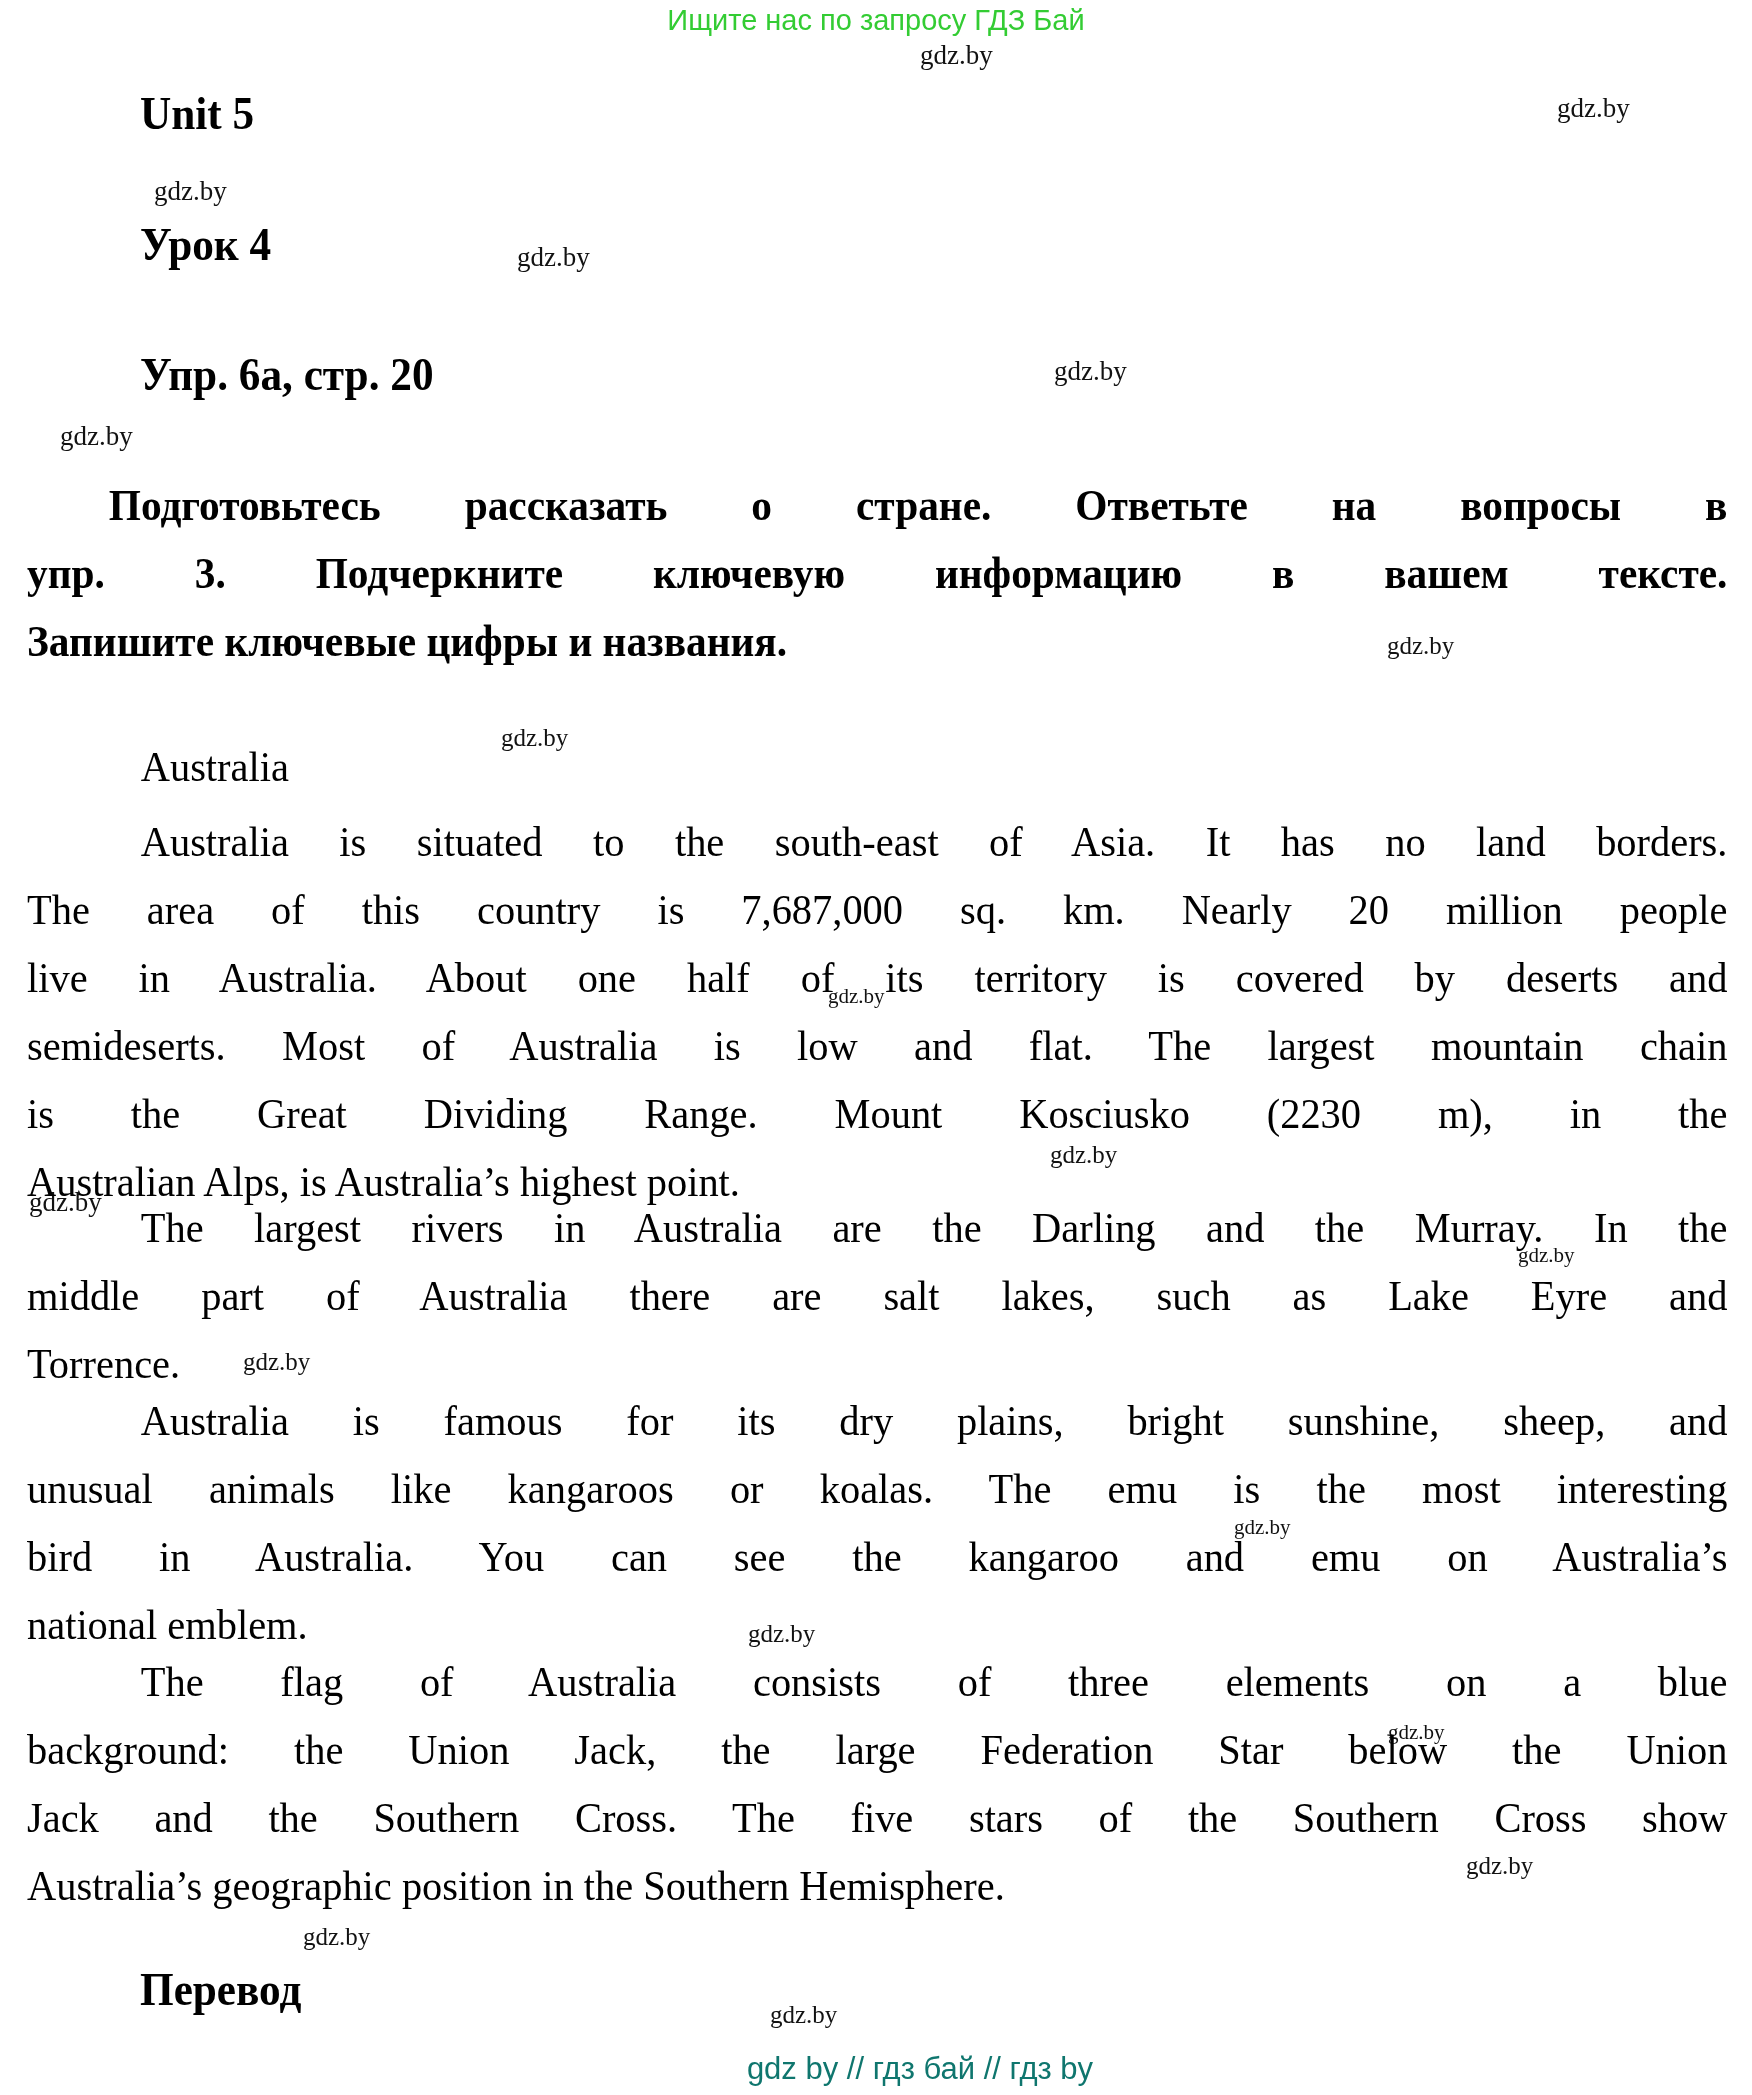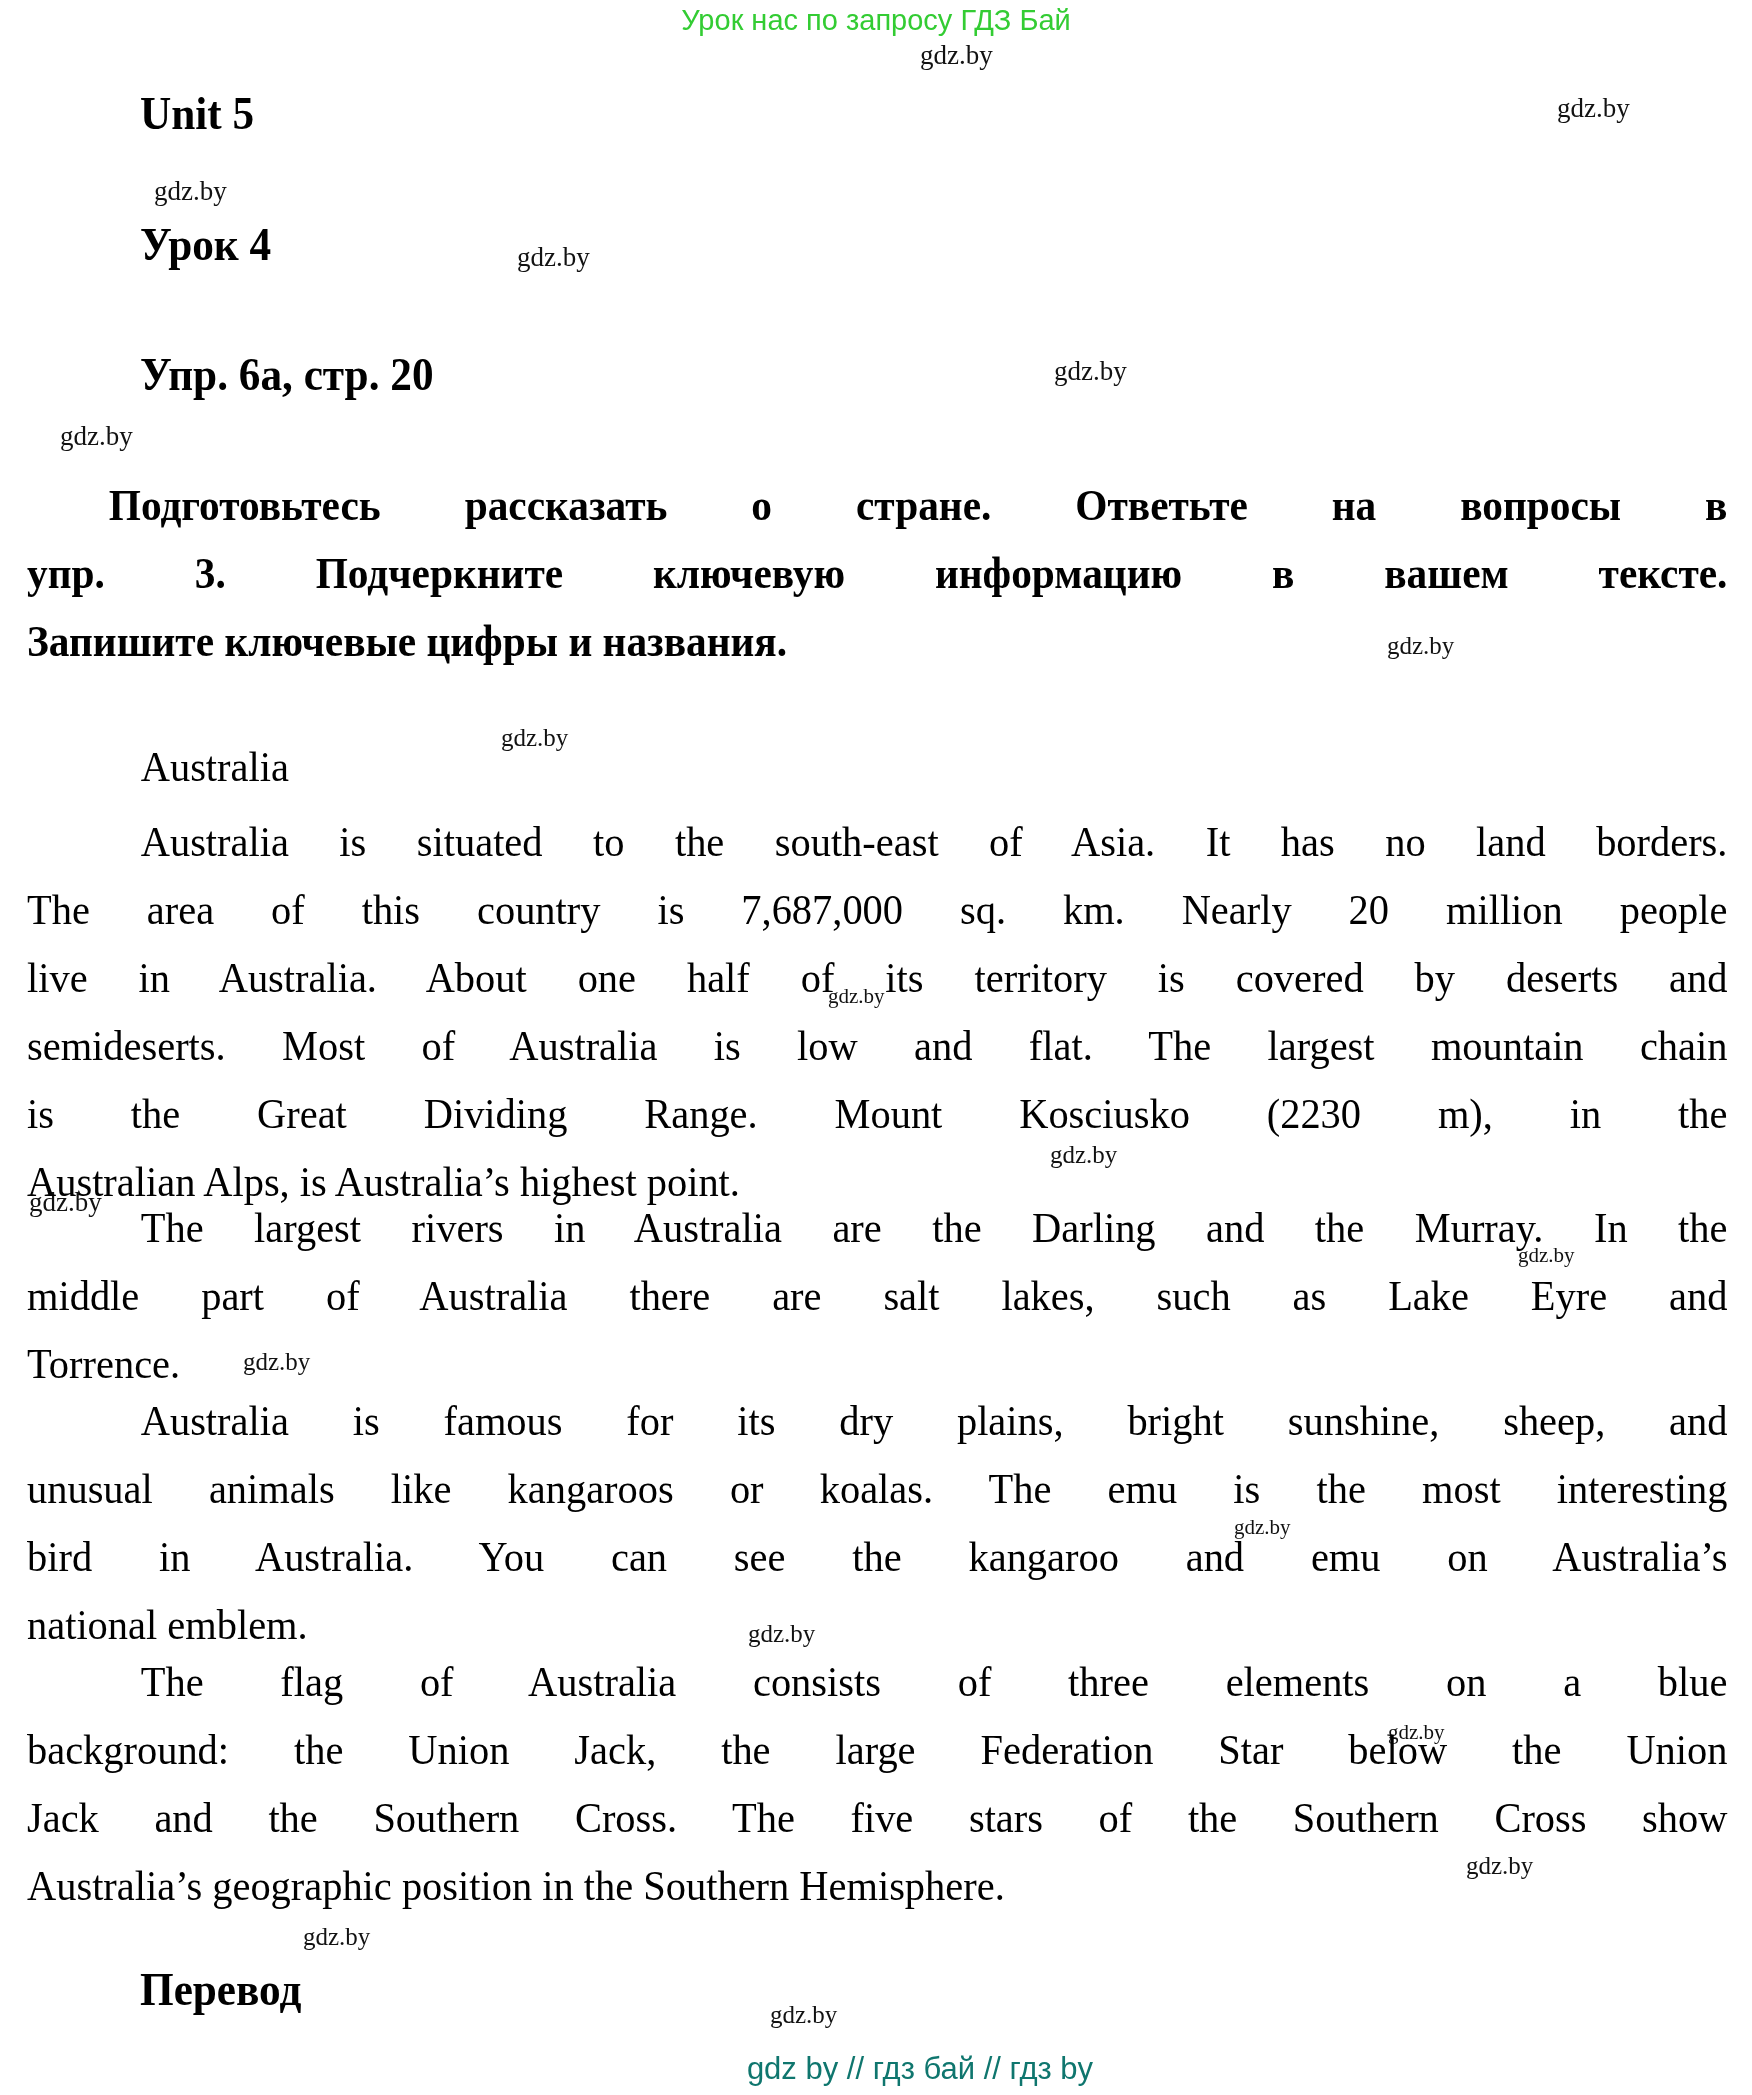--- a/index.html
+++ b/index.html
@@ -69,21 +69,21 @@
     font-family: "Liberation Sans", sans-serif;
     font-size: 31px;
     white-space: nowrap;
   }
 </style>
 </head>
 <body>
 
 <div class="page">
 
-  <div class="promo" style="color: rgb(51, 204, 51);">Урок нас по запросу ГДЗ Бай</div>
+  <div class="promo" style="color: rgb(51, 204, 51);">Ищите нас по запросу ГДЗ Бай</div>
 
   <div class="wm" style="left:920px;  top:41px;">gdz.by</div>
   <div class="wm" style="left:1557px; top:94px;">gdz.by</div>
   <div class="wm" style="left:154px;  top:177px;">gdz.by</div>
   <div class="wm" style="left:517px;  top:243px;">gdz.by</div>
   <div class="wm" style="left:1054px; top:357px;">gdz.by</div>
   <div class="wm" style="left:60px;   top:422px;">gdz.by</div>
   <div class="wm md" style="left:1387px; top:632px;">gdz.by</div>
   <div class="wm md" style="left:501px;  top:724px;">gdz.by</div>
   <div class="wm sm" style="left:828px;  top:985px;">gdz.by</div>

